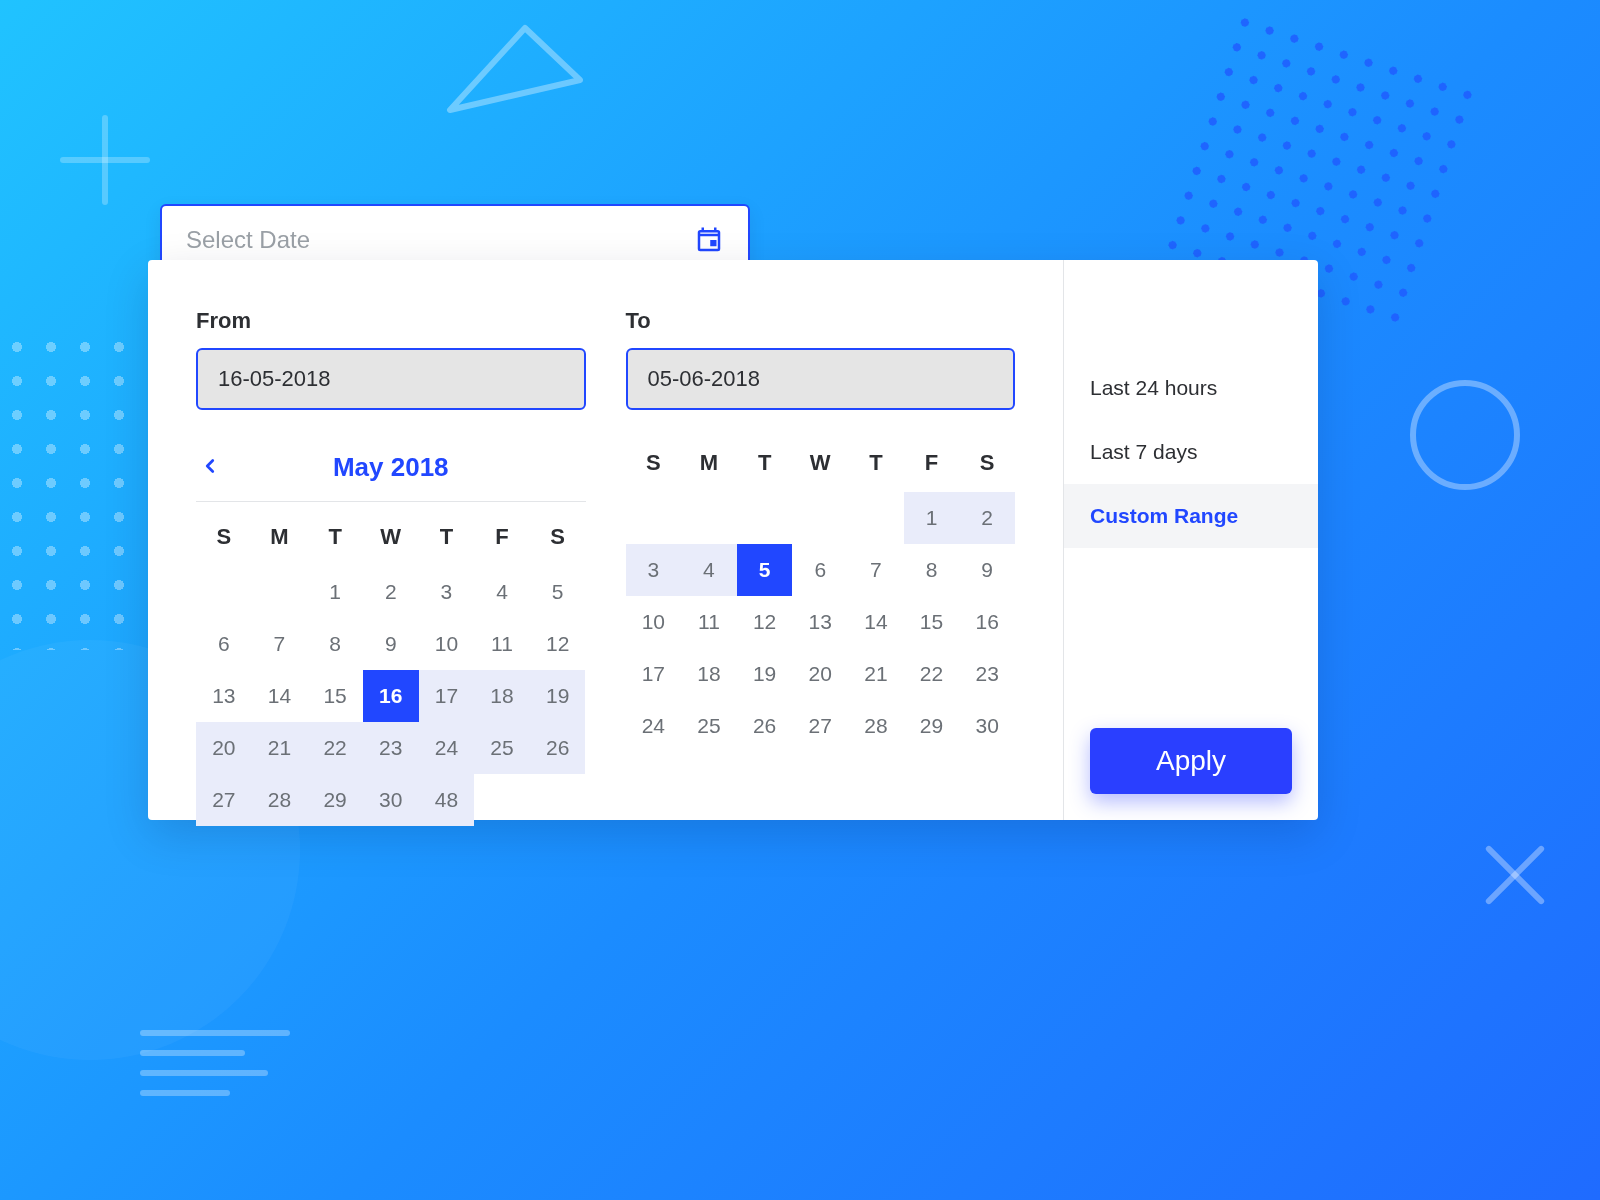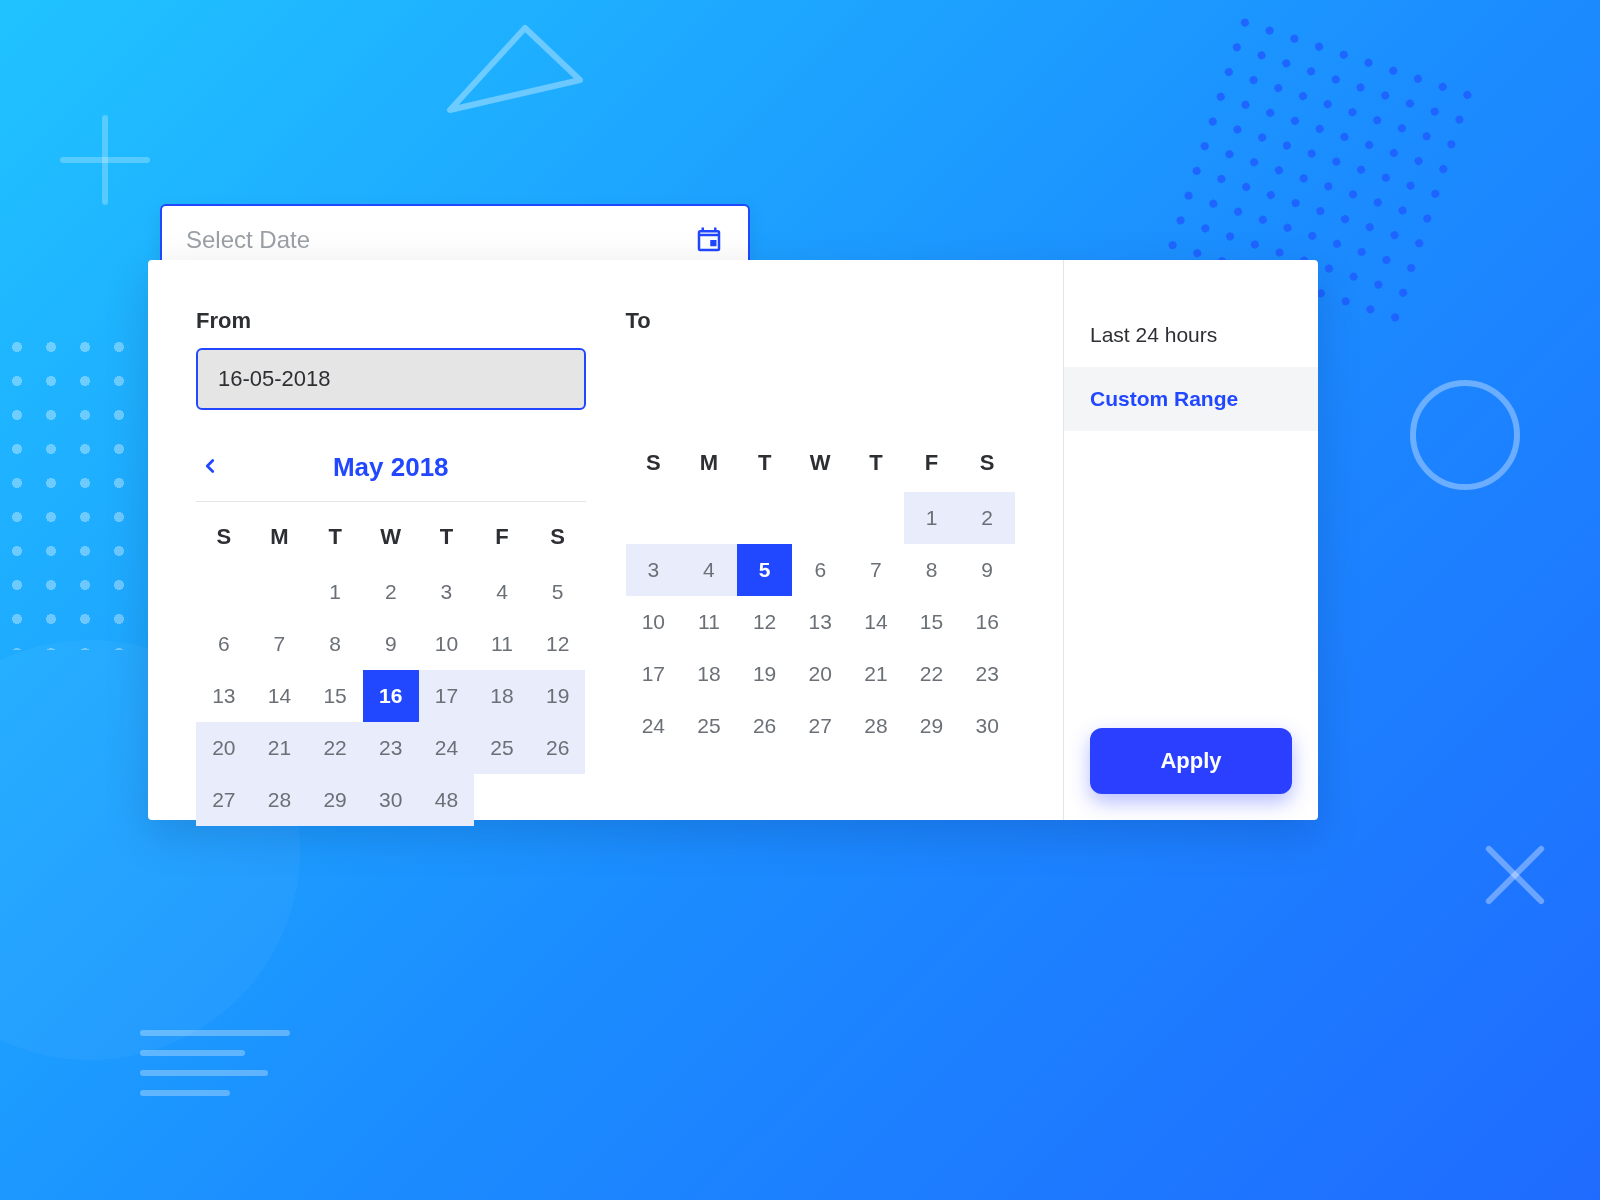--- a/index.html
+++ b/index.html
@@ -75,28 +75,28 @@
 
   .dow{ display:grid; grid-template-columns:repeat(7,1fr); margin-bottom:10px;}
   .dow span{ text-align:center; font-weight:700; color:#2d2f33; font-size:22px; padding:6px 0;}
   .grid{ display:grid; grid-template-columns:repeat(7,1fr); }
   .cell{ height:52px; display:flex; align-items:center; justify-content:center;
     font-size:21px; color:#6b7076; cursor:pointer; position:relative;}
   .cell.blank{ cursor:default; }
   .cell.in-range{ background:#e9ecfa; color:#6b7076; }
   .cell.sel{ background:#2147ff; color:#fff; font-weight:600;}
 
-  .side .presets{ padding-top:43px; flex:1;}
+  .side .presets{ padding-top:96px; flex:1;}
   .preset{
     padding:20px 26px; font-size:21px; color:#2d2f33; cursor:pointer;
   }
   .preset.active{ background:#f4f5f7; color:#2147ff; font-weight:600;}
   .apply-wrap{ padding:26px; }
   .apply-btn{ width:100%; height:66px; background:#2a3fff; color:#fff;
-    font-size:22px; font-weight:700; border:none; border-radius:12px; cursor:pointer;
+    font-size:28px; font-weight:400; border:none; border-radius:6px; cursor:pointer;
     box-shadow:0 8px 20px rgba(42,63,255,.35);}
 </style>
 </head>
 <body>
 
 <div class="bg-shape bg-dots"></div>
 <div class="bg-shape bg-plus"></div>
 <div class="bg-shape bg-x"></div>
 <div class="bg-shape bg-ring"></div>
 <div class="bg-shape bg-dots2"></div>
@@ -127,20 +127,21 @@
 
   <div class="cal-area">
 
     <div class="row-inputs">
       <div class="field">
         <span class="field-label">From</span>
         <input class="field-input" value="16-05-2018" style="">
       </div>
       <div class="field">
         <span class="field-label">To</span>
+        <input class="field-input" value="05-06-2018" style="">
       </div>
     </div>
 
     <div class="months">
 
       <div class="month">
         <div class="month-head">
           <button class="nav-btn nav-prev">
             <span>
               <svg width="22" height="22" viewBox="0 0 24 24" fill="none" stroke="#2147ff" stroke-width="3" stroke-linecap="round" stroke-linejoin="round">
@@ -244,20 +245,21 @@
             <div class="cell">30</div>
           </div>
       </div>
 
     </div>
   </div>
 
   <div class="side">
     <div class="presets">
         <div class="preset">Last 24 hours</div>
+        <div class="preset">Last 7 days</div>
         <div class="preset active">Custom Range</div>
       </div>
     <div class="apply-wrap">
       <button class="apply-btn">Apply</button>
     </div>
   </div>
 
 </div>
 
 </body></html>

